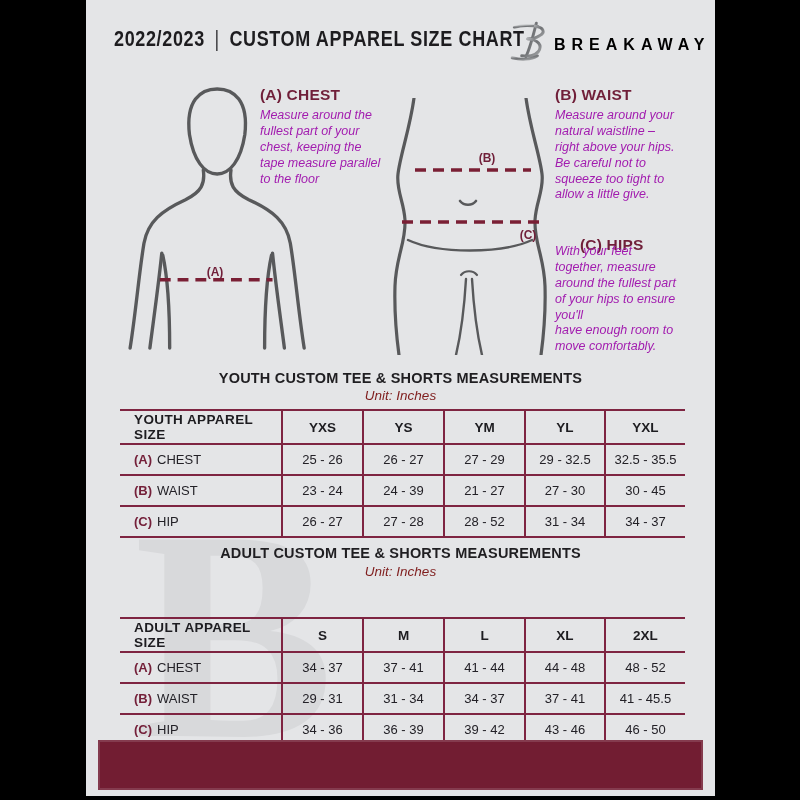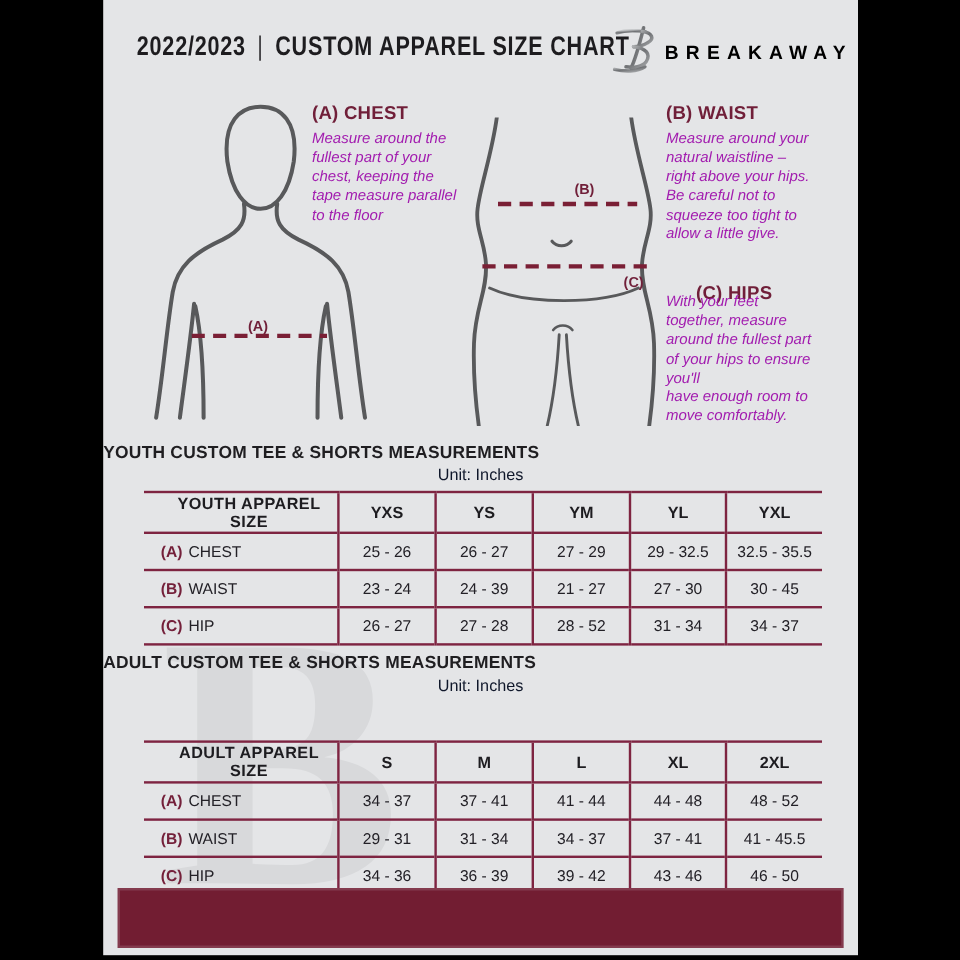--- a/index.html
+++ b/index.html
@@ -35,40 +35,40 @@
   }
   .guide-text {
     position:absolute; z-index:1; font-size:12.5px; font-style:italic;
     color:#a21caf; line-height:1.27; white-space:pre-line;
   }
   .measure-label {
     position:absolute; z-index:2; font-size:12px; font-weight:bold;
     color:#701f39; text-align:center; width:42px;
   }
   .tbl-title {
-    position:absolute; left:0; width:100%; z-index:1; 
+    position:absolute; left:0; width:100%; z-index:1; text-align:center;
     font-weight:bold; font-size:14.5px; color:#1f1e21; letter-spacing:0.2px;
   }
   .tbl-unit {
     position:absolute; left:0; width:100%; z-index:1; text-align:center;
-    font-size:13.5px; color:#0f172a;
+    font-style:italic; font-size:13.5px; color:#7f1d1d;
   }
   table.size-table {
     position:absolute; left:34px; width:565px; z-index:1;
     border-collapse:collapse; table-layout:fixed;
     border-bottom:2px solid #7e2441;
   }
   .size-table tr { height:31px; }
   .size-table tr.head { height:34px; }
   .size-table th, .size-table td {
     border-top:2px solid #7e2441; padding:0; text-align:center;
     font-size:13px; font-weight:normal; color:#232127;
   }
   .size-table th + th, .size-table td + td { border-left:2px solid #7e2441; }
-  .size-table tr.head th { font-weight:bold; font-size:13.5px; color:#1d1c20;text-align:center; }
+  .size-table tr.head th { font-weight:bold; font-size:13.5px; color:#1d1c20; }
   .size-table th.size-col {
     text-align:left; padding-left:14px; font-weight:normal;
     letter-spacing:0.4px; color:#333236; font-size:13.5px;
   }
   .size-table td.rowlabel { text-align:left; padding-left:14px; }
   .key { color:#74203a; font-weight:bold; margin-right:5px; }
   .footer-bar {
     position:absolute; left:12px; top:740px; width:605px; height:50px;
     background:#721d32; z-index:3;
     box-shadow: inset 0 0 0 2px rgba(235,235,240,0.15);

